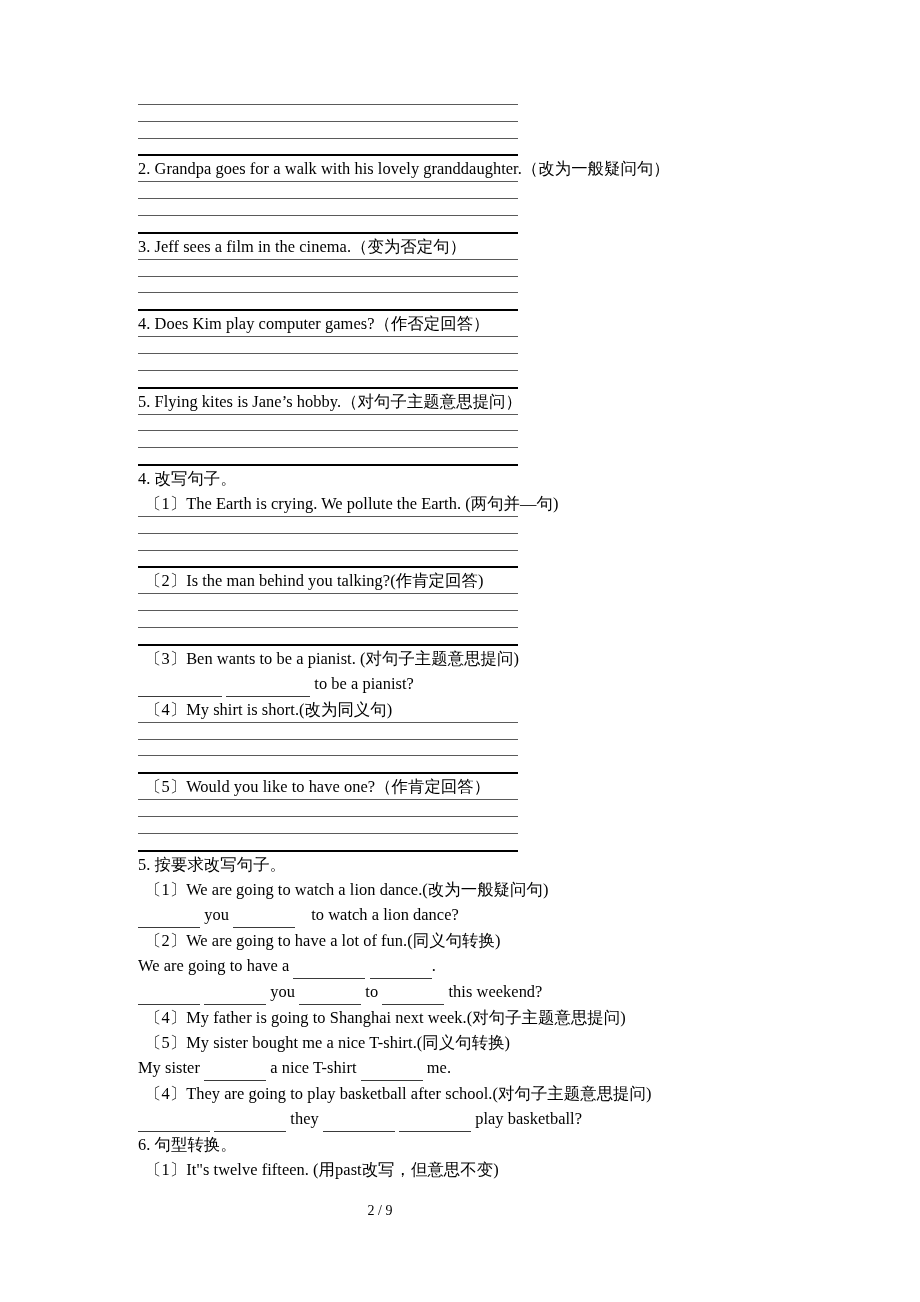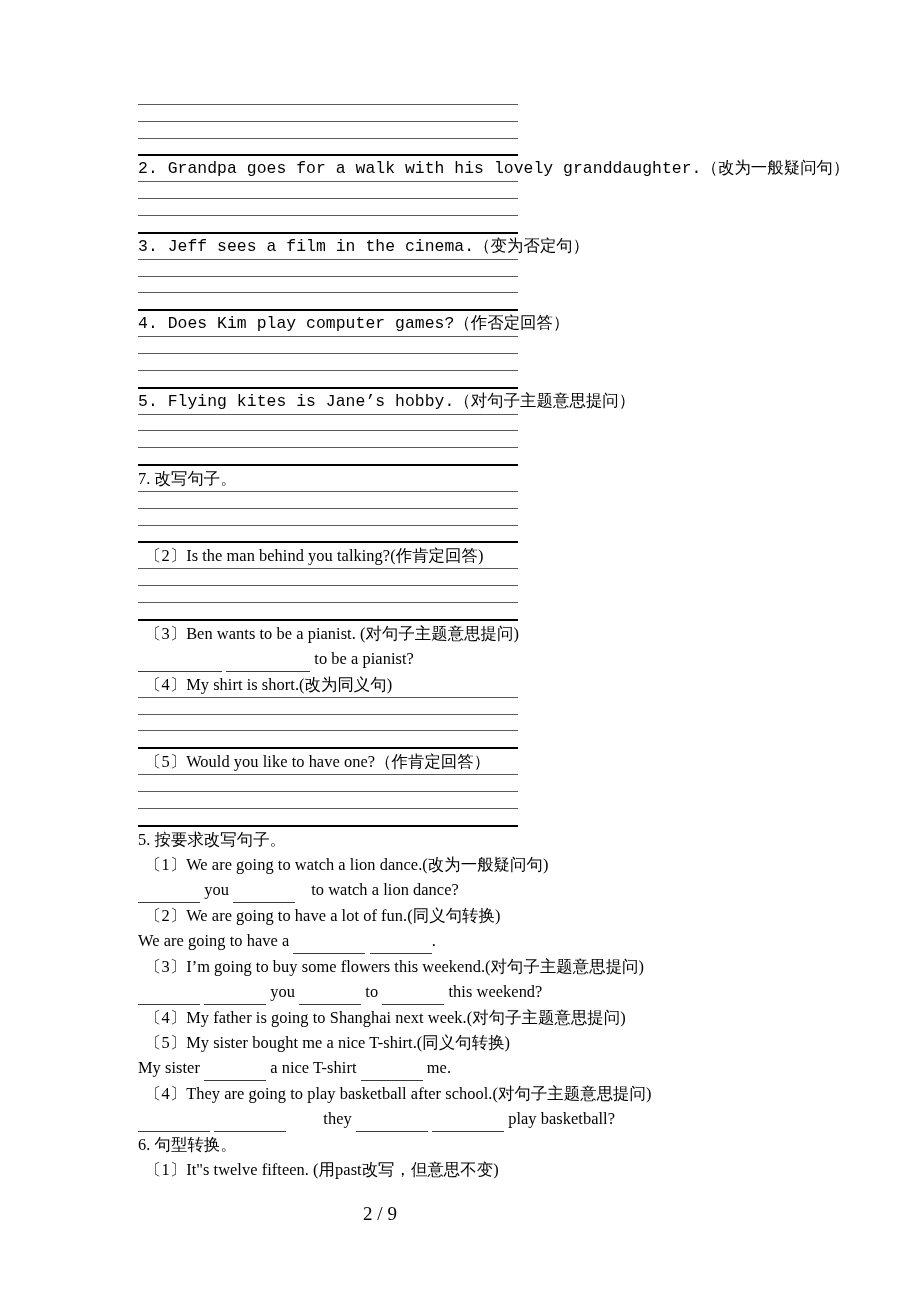--- a/index.html
+++ b/index.html
@@ -49,21 +49,20 @@
 
   
   .row {
     font-size: 16.4px;
     line-height: 25px;
     white-space: nowrap;
     letter-spacing: 0.05px;
   }
   .row.q {            
     text-indent: 0;
-    font-family: Liberation Mono, monospace;
   }
   .row.sub {          
     padding-left: 7px;
   }
   .row.ans {          
     text-indent: 0;
   }
   .row.head {         
     text-indent: 0;
   }
@@ -78,21 +77,21 @@
   .blank.w2 { width: 72px; }
   .blank.w3 { width: 84px; }
 
   
   .pagenum {
     position: absolute;
     left: 0;
     top: 1203px;
     width: 760px;
     text-align: center;
-    font-size: 19px;
+    font-size: 14px;
     font-family: "Liberation Serif", "DejaVu Serif", serif;
   }
 </style>
 </head>
 <body>
 
 <div class="page">
   <div class="content" id="content">
       <div class="lines">
         <div class="rule"></div>
@@ -121,21 +120,22 @@
         <div class="rule"></div>
         <div class="rule last"></div>
       </div>
       <div class="row q">5. Flying kites is Jane’s hobby.（对句子主题意思提问）</div>
       <div class="lines">
         <div class="rule"></div>
         <div class="rule"></div>
         <div class="rule"></div>
         <div class="rule last"></div>
       </div>
-      <div class="row head">7. 改写句子。</div>
+      <div class="row head">4. 改写句子。</div>
+      <div class="row sub">〔1〕The Earth is crying. We pollute the Earth. (两句并—句)</div>
       <div class="lines">
         <div class="rule"></div>
         <div class="rule"></div>
         <div class="rule"></div>
         <div class="rule last"></div>
       </div>
       <div class="row sub">〔2〕Is the man behind you talking?(作肯定回答)</div>
       <div class="lines">
         <div class="rule"></div>
         <div class="rule"></div>
@@ -156,24 +156,23 @@
         <div class="rule"></div>
         <div class="rule"></div>
         <div class="rule"></div>
         <div class="rule last"></div>
       </div>
       <div class="row head">5. 按要求改写句子。</div>
       <div class="row sub">〔1〕We are going to watch a lion dance.(改为一般疑问句)</div>
       <div class="row ans"><span class="blank w1">&nbsp;</span><span style="white-space: pre;"> you </span><span class="blank w1">&nbsp;</span><span style="white-space: pre; margin-left: 12px;"> to watch a lion dance?</span></div>
       <div class="row sub">〔2〕We are going to have a lot of fun.(同义句转换)</div>
       <div class="row ans"><span style="white-space: pre;">We are going to have a </span><span class="blank w2">&nbsp;</span><span style="white-space: pre;"> </span><span class="blank w1">&nbsp;</span><span style="white-space: pre;">.</span></div>
-      <div class="row sub">〔3〕I’m going to buy some flowers this weekend.(对句子主题意思提问)</div>
       <div class="row ans"><span class="blank w1">&nbsp;</span><span style="white-space: pre;"> </span><span class="blank w1">&nbsp;</span><span style="white-space: pre;"> you </span><span class="blank w1">&nbsp;</span><span style="white-space: pre;"> to </span><span class="blank w1">&nbsp;</span><span style="white-space: pre;"> this weekend?</span></div>
       <div class="row sub">〔4〕My father is going to Shanghai next week.(对句子主题意思提问)</div>
       <div class="row sub">〔5〕My sister bought me a nice T-shirt.(同义句转换)</div>
       <div class="row ans"><span style="white-space: pre;">My sister </span><span class="blank w1">&nbsp;</span><span style="white-space: pre;"> a nice T-shirt </span><span class="blank w1">&nbsp;</span><span style="white-space: pre;"> me.</span></div>
       <div class="row sub">〔4〕They are going to play basketball after school.(对句子主题意思提问)</div>
-      <div class="row ans"><span class="blank w2">&nbsp;</span><span style="white-space: pre;"> </span><span class="blank w2">&nbsp;</span><span style="white-space: pre; margin-left: 33px;"> they </span><span class="blank w2">&nbsp;</span><span style="white-space: pre;"> </span><span class="blank w2">&nbsp;</span><span style="white-space: pre;"> play basketball?</span></div>
+      <div class="row ans"><span class="blank w2">&nbsp;</span><span style="white-space: pre;"> </span><span class="blank w2">&nbsp;</span><span style="white-space: pre;"> they </span><span class="blank w2">&nbsp;</span><span style="white-space: pre;"> </span><span class="blank w2">&nbsp;</span><span style="white-space: pre;"> play basketball?</span></div>
       <div class="row head">6. 句型转换。</div>
       <div class="row sub">〔1〕It"s twelve fifteen. (用past改写，但意思不变)</div>
     </div>
   <div class="pagenum">2 / 9</div>
 </div>
 
 </body></html>

